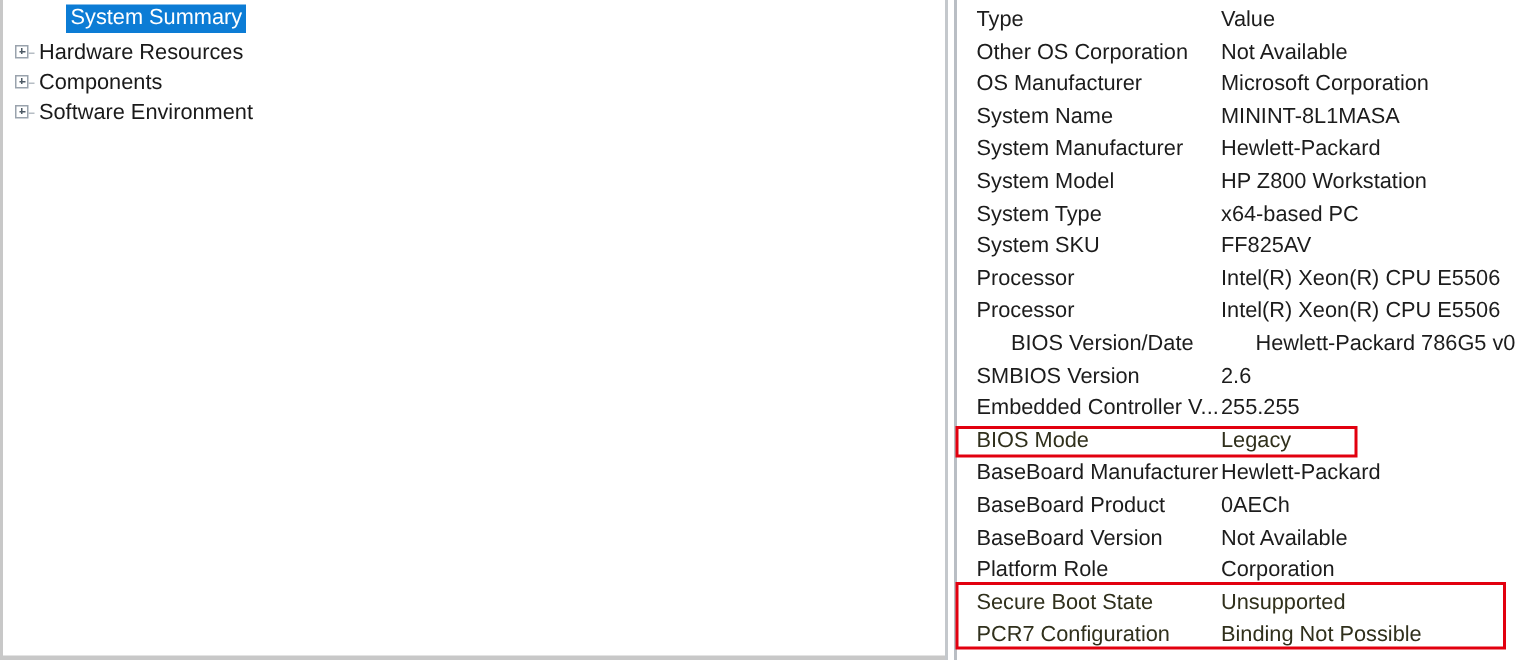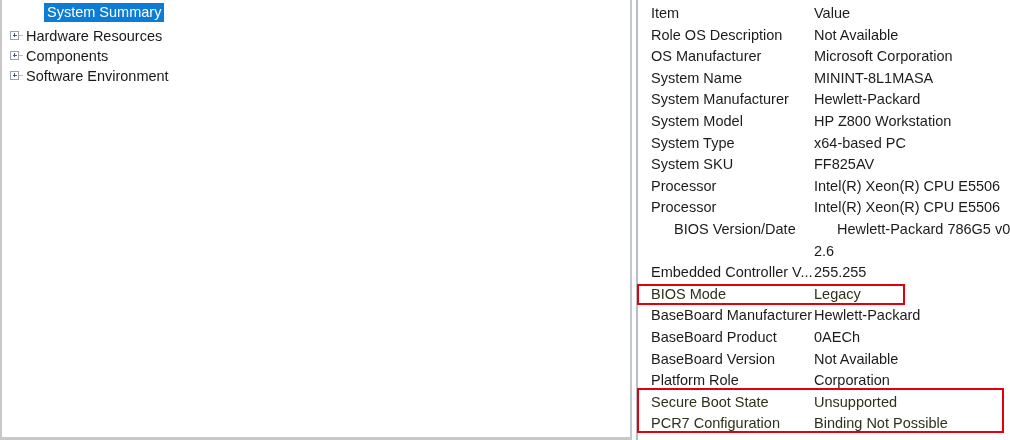--- a/index.html
+++ b/index.html
@@ -213,25 +213,25 @@
 
   </div>
 
   <div class="detail-pane">
     <div class="divider-outer"></div>
     <div class="divider-inner"></div>
 
     <div class="rows" id="rows-host">
 
       <div class="row" style="top:3px;">
-        <span class="item">Item</span>
+        <span class="item">Type</span>
         <span class="value">Value</span>
       </div>
     <div class="row" style="top: 24.6px;">
-          <span class="item">Role OS Description</span>
+          <span class="item">Other OS Corporation</span>
           <span class="value">Not Available</span>
         </div>
         <div class="row" style="top: 46.2px;">
           <span class="item">OS Manufacturer</span>
           <span class="value">Microsoft Corporation</span>
         </div>
         <div class="row" style="top: 67.8px;">
           <span class="item">System Name</span>
           <span class="value">MININT-8L1MASA</span>
         </div>
@@ -257,20 +257,21 @@
         </div>
         <div class="row" style="top: 197.4px;">
           <span class="item">Processor</span>
           <span class="value">Intel(R) Xeon(R) CPU          E5506</span>
         </div>
         <div class="row" style="top: 219px; margin-left: 23px;">
           <span class="item">BIOS Version/Date</span>
           <span class="value">Hewlett-Packard 786G5 v01.17, 8/</span>
         </div>
         <div class="row" style="top: 240.6px;">
+          <span class="item">SMBIOS Version</span>
           <span class="value">2.6</span>
         </div>
         <div class="row" style="top: 262.2px;">
           <span class="item">Embedded Controller V...</span>
           <span class="value">255.255</span>
         </div>
         <div class="row hl" style="top: 283.8px;">
           <span class="item">BIOS Mode</span>
           <span class="value">Legacy</span>
         </div>

